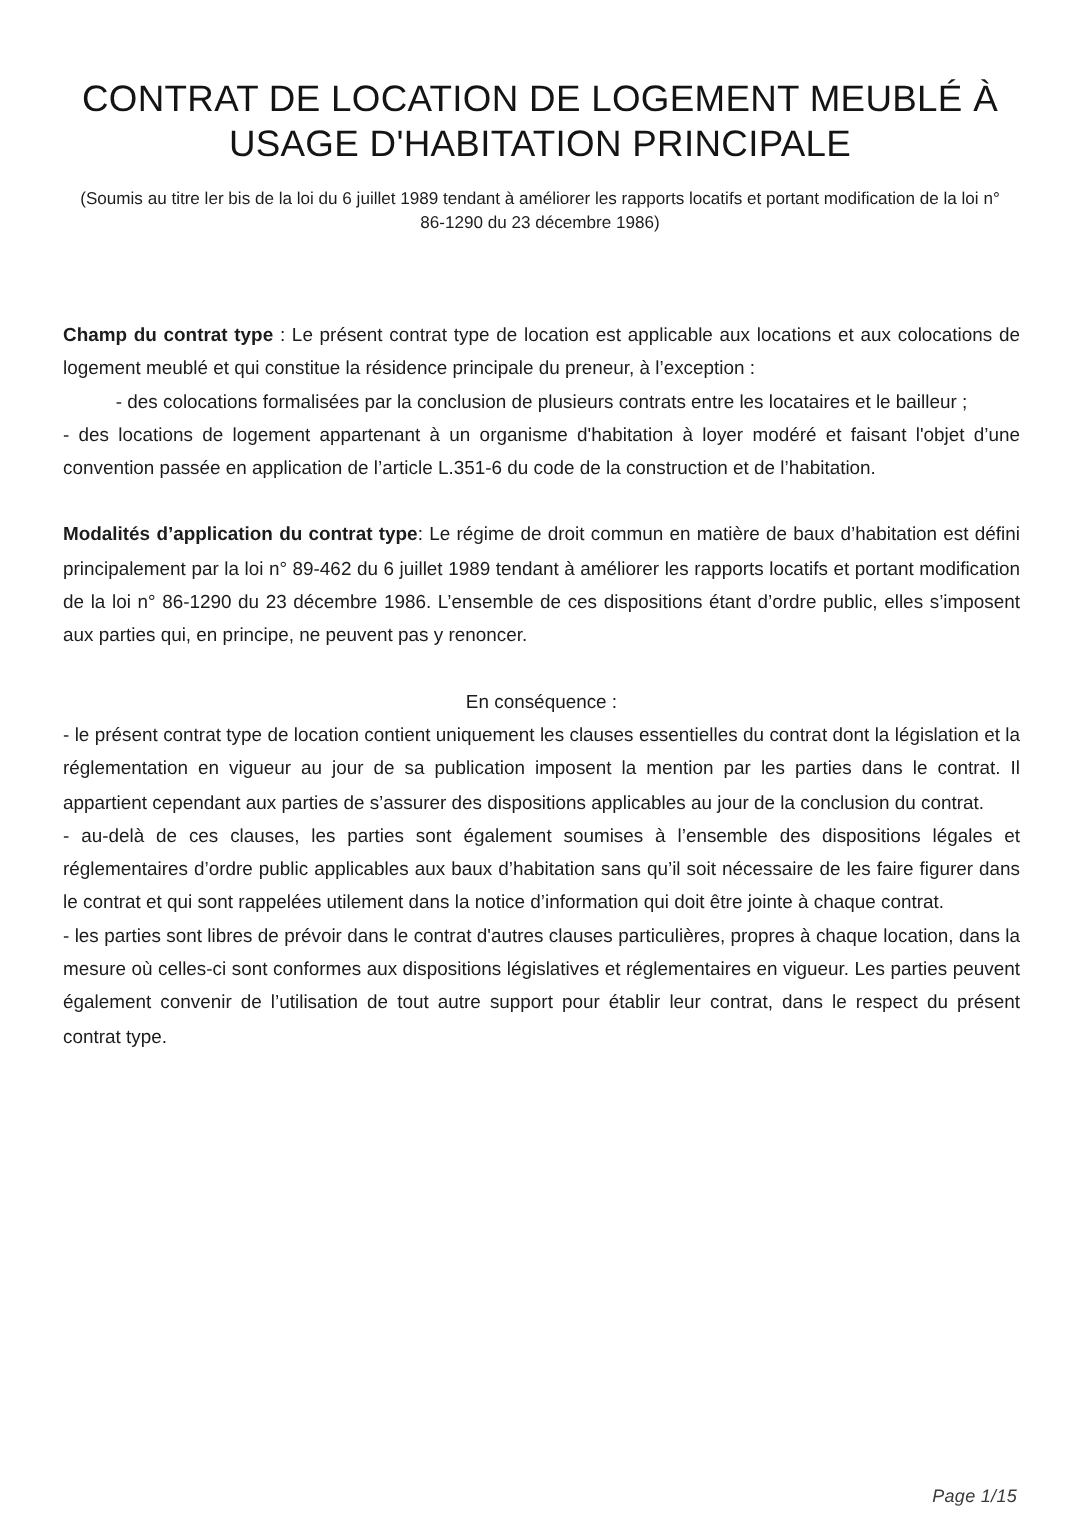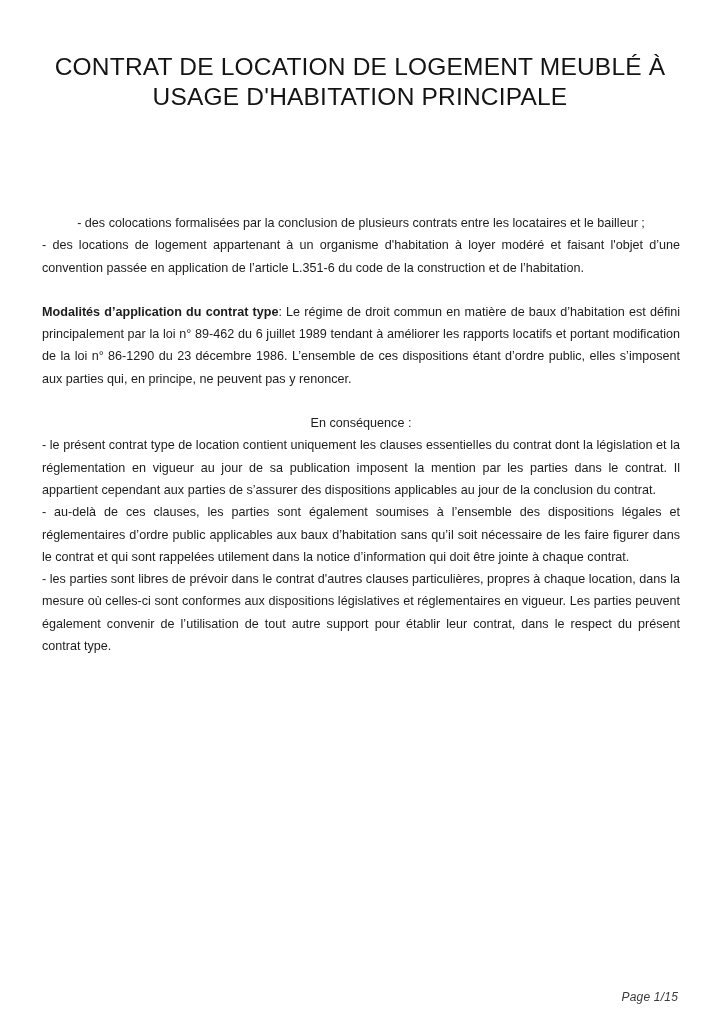--- a/index.html
+++ b/index.html
@@ -98,23 +98,27 @@
 </style>
 </head>
 <body>
 
 <div class="page">
 
   <div class="title-block">
     <h1 class="doc-title">CONTRAT DE LOCATION DE LOGEMENT MEUBLÉ À USAGE D'HABITATION PRINCIPALE</h1>
   </div>
 
+  <p class="doc-subtitle">(Soumis au titre ler bis de la loi du 6 juillet 1989 tendant à améliorer les rapports locatifs et portant modification de la loi n° 86-1290 du 23 décembre 1986)</p>
 
   <div class="body-text">
 
+    <p class="para">
+      <span class="lead">Champ du contrat type</span><span> : Le présent contrat type de location est applicable aux locations et aux colocations de logement meublé et qui constitue la résidence principale du preneur, à l’exception :</span>
+    </p>
     <p class="para noj">- des colocations formalisées par la conclusion de plusieurs contrats entre les locataires et le bailleur ;</p>
     <p class="para">- des locations de logement appartenant à un organisme d'habitation à loyer modéré et faisant l'objet d’une convention passée en application de l’article L.351-6 du code de la construction et de l’habitation.</p>
 
     <div class="gap-md"></div>
 
     <p class="para">
       <span class="lead">Modalités d’application du contrat type</span><span>: Le régime de droit commun en matière de baux d’habitation est défini principalement par la loi n° 89-462 du 6 juillet 1989 tendant à améliorer les rapports locatifs et portant modification de la loi n° 86-1290 du 23 décembre 1986. L’ensemble de ces dispositions étant d’ordre public, elles s’imposent aux parties qui, en principe, ne peuvent pas y renoncer.</span>
     </p>
 
     <div class="gap-sm"></div>

